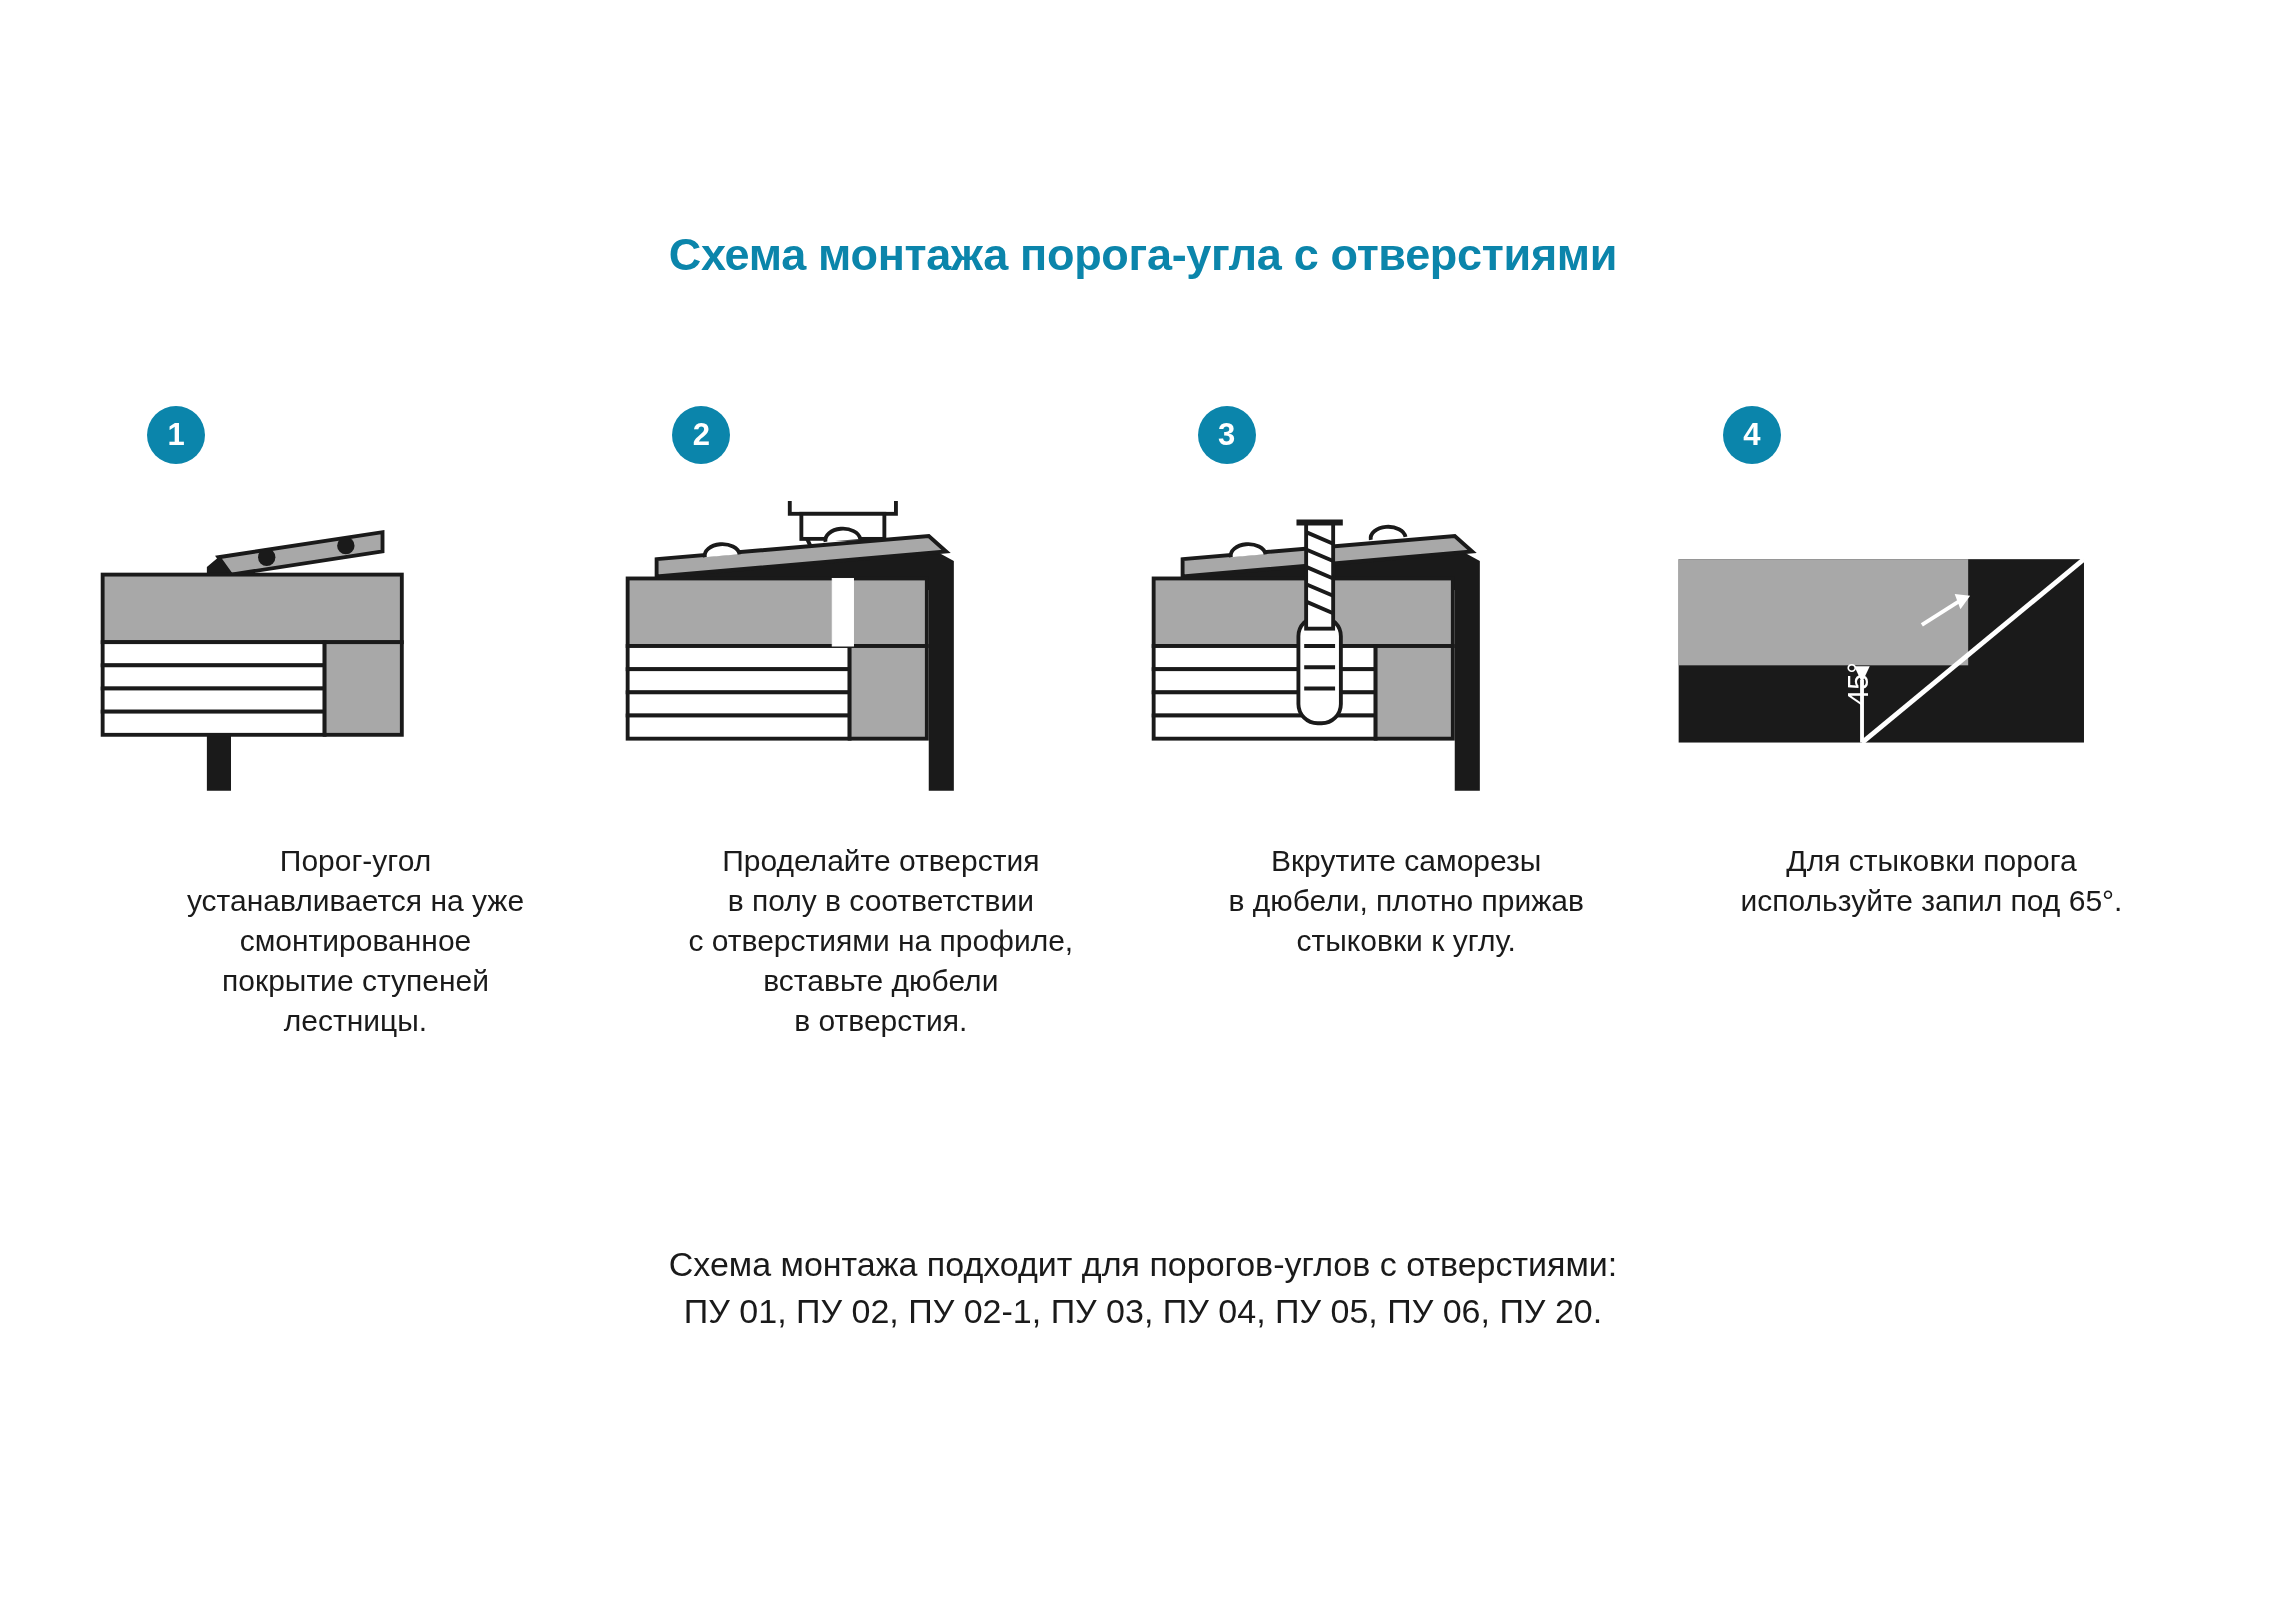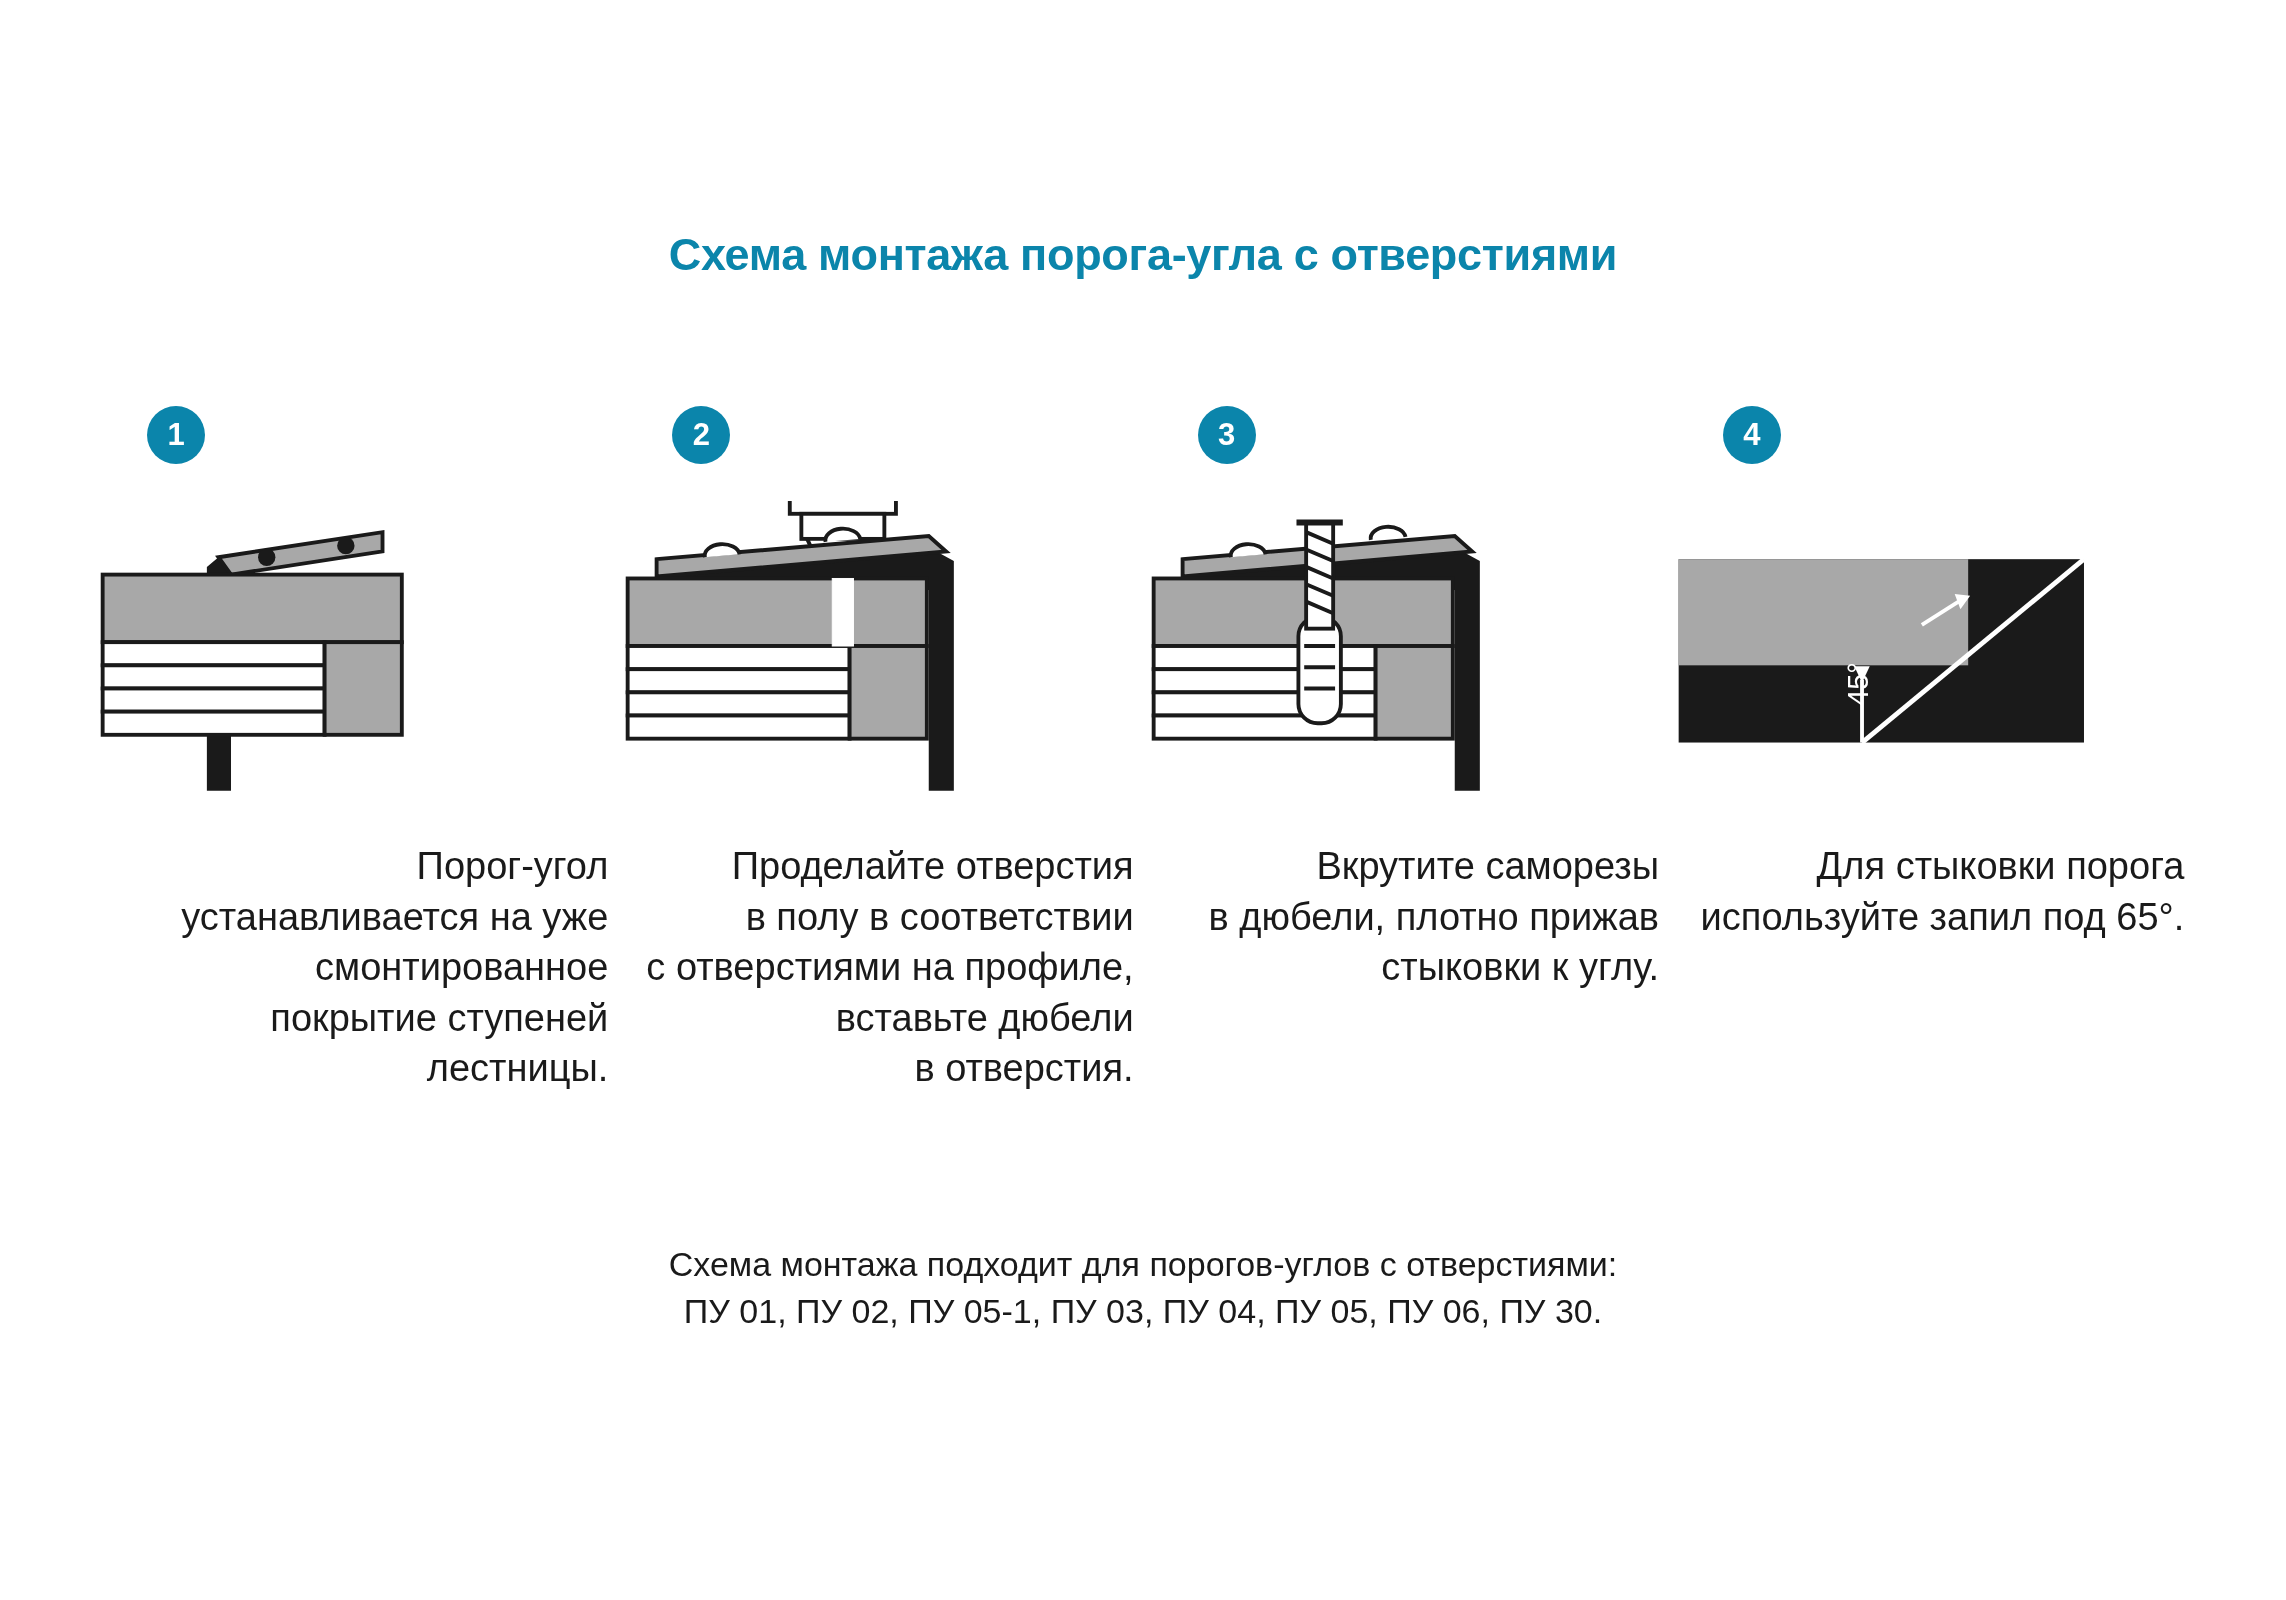--- a/index.html
+++ b/index.html
@@ -63,22 +63,22 @@
   .art {
     height: 319px;
     margin-top: 37px;
     position: relative;
   }
   .art svg {
     display: block;
   }
   .caption {
     margin-top: 21px;
-    text-align: right;
-    font-size: 38px;
+    text-align: center;
+    font-size: 30px;
     line-height: 1.33;
     color: #1a1a1a;
     white-space: pre-line;
     padding: 0 9.7px;
     box-sizing: border-box;
   }
   .footer {
     position: absolute;
     top: 1241px;
     left: 0;
@@ -207,16 +207,16 @@
           <text x="206" y="212" fill="#ffffff" font-family="Liberation Sans, sans-serif" font-size="30" transform="rotate(-90 206 212)">45°</text>
         </svg>
       </div>
       <div class="caption">Для стыковки порога
 используйте запил под 65°.</div>
     </div>
 
   </div>
 
   <div class="footer">Схема монтажа подходит для порогов-углов с отверстиями:
-ПУ 01, ПУ 02, ПУ 05-1, ПУ 03, ПУ 04, ПУ 05, ПУ 06, ПУ 30.</div>
+ПУ 01, ПУ 02, ПУ 02-1, ПУ 03, ПУ 04, ПУ 05, ПУ 06, ПУ 20.</div>
 
 </div>
 
 
 </body></html>

